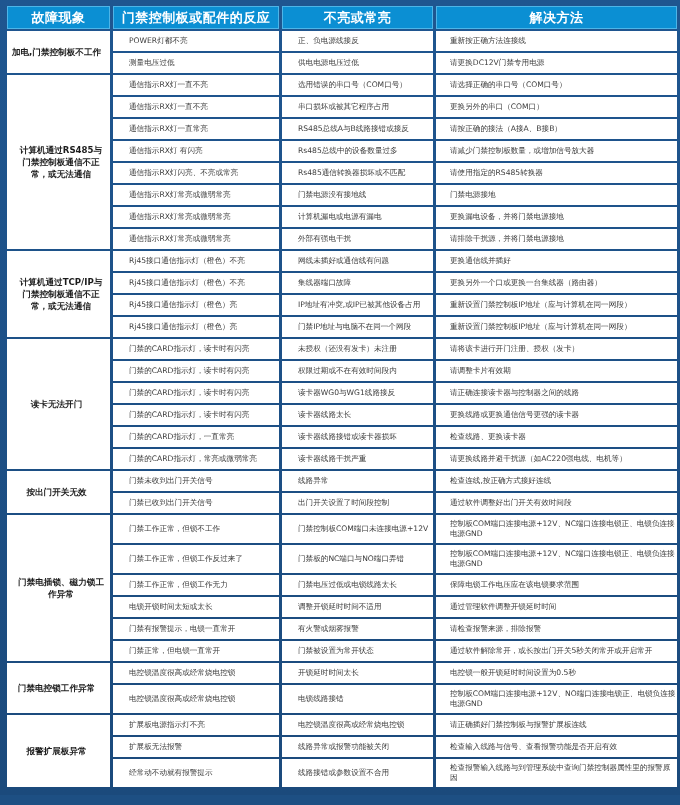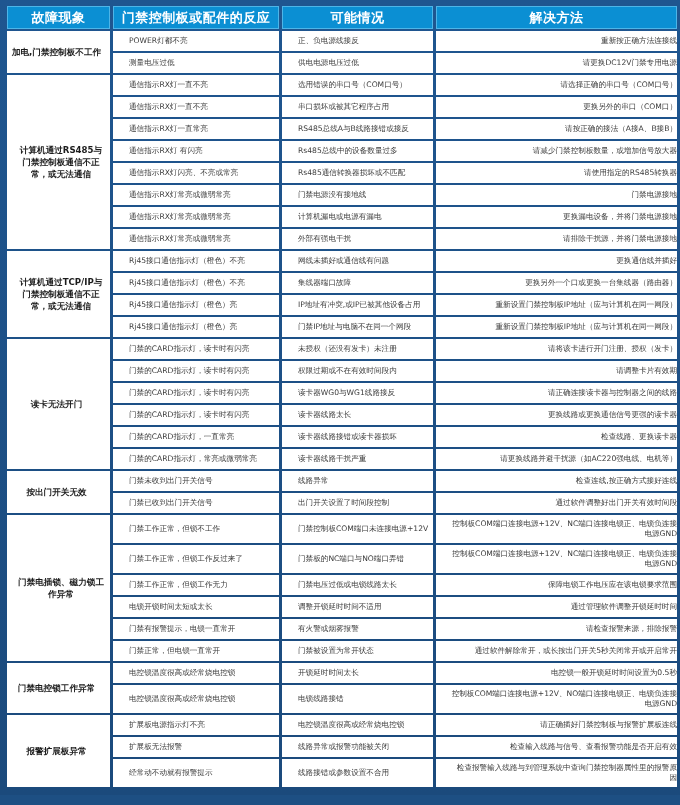--- a/index.html
+++ b/index.html
@@ -51,38 +51,38 @@
     color: #1c1c1c;
     font-size: 8.6px;
     line-height: 12px;
     padding: 0 4px 0 0;
     white-space: normal;
     text-align: center;
   }
   td.grp.left { text-align: center; padding-left: 9px; }
   td.c2cell { padding-left: 16px; }
   td.c3cell { }
-  td.c4cell { padding-left: 14px; text-align: right; }
+  td.c4cell { padding-left: 14px; }
 </style>
 </head>
 <body>
 
 <div class="sheet">
   <table class="faults">
     <colgroup>
         <col class="c1">
         <col class="c2">
         <col class="c3">
         <col class="c4">
       </colgroup>
     <thead>
       <tr>
         <th>故障现象</th>
         <th>门禁控制板或配件的反应</th>
-        <th>可能情况</th>
+        <th>不亮或常亮</th>
         <th>解决方法</th>
       </tr>
     </thead>
     <tbody id="tbody">
         <tr>
           <td class="grp" rowspan="2">加电,门禁控制板不工作</td>
           <td class="c2cell">POWER灯都不亮</td>
           <td class="c3cell">正、负电源线接反</td>
           <td class="c4cell">重新按正确方法连接线</td>
         </tr>

